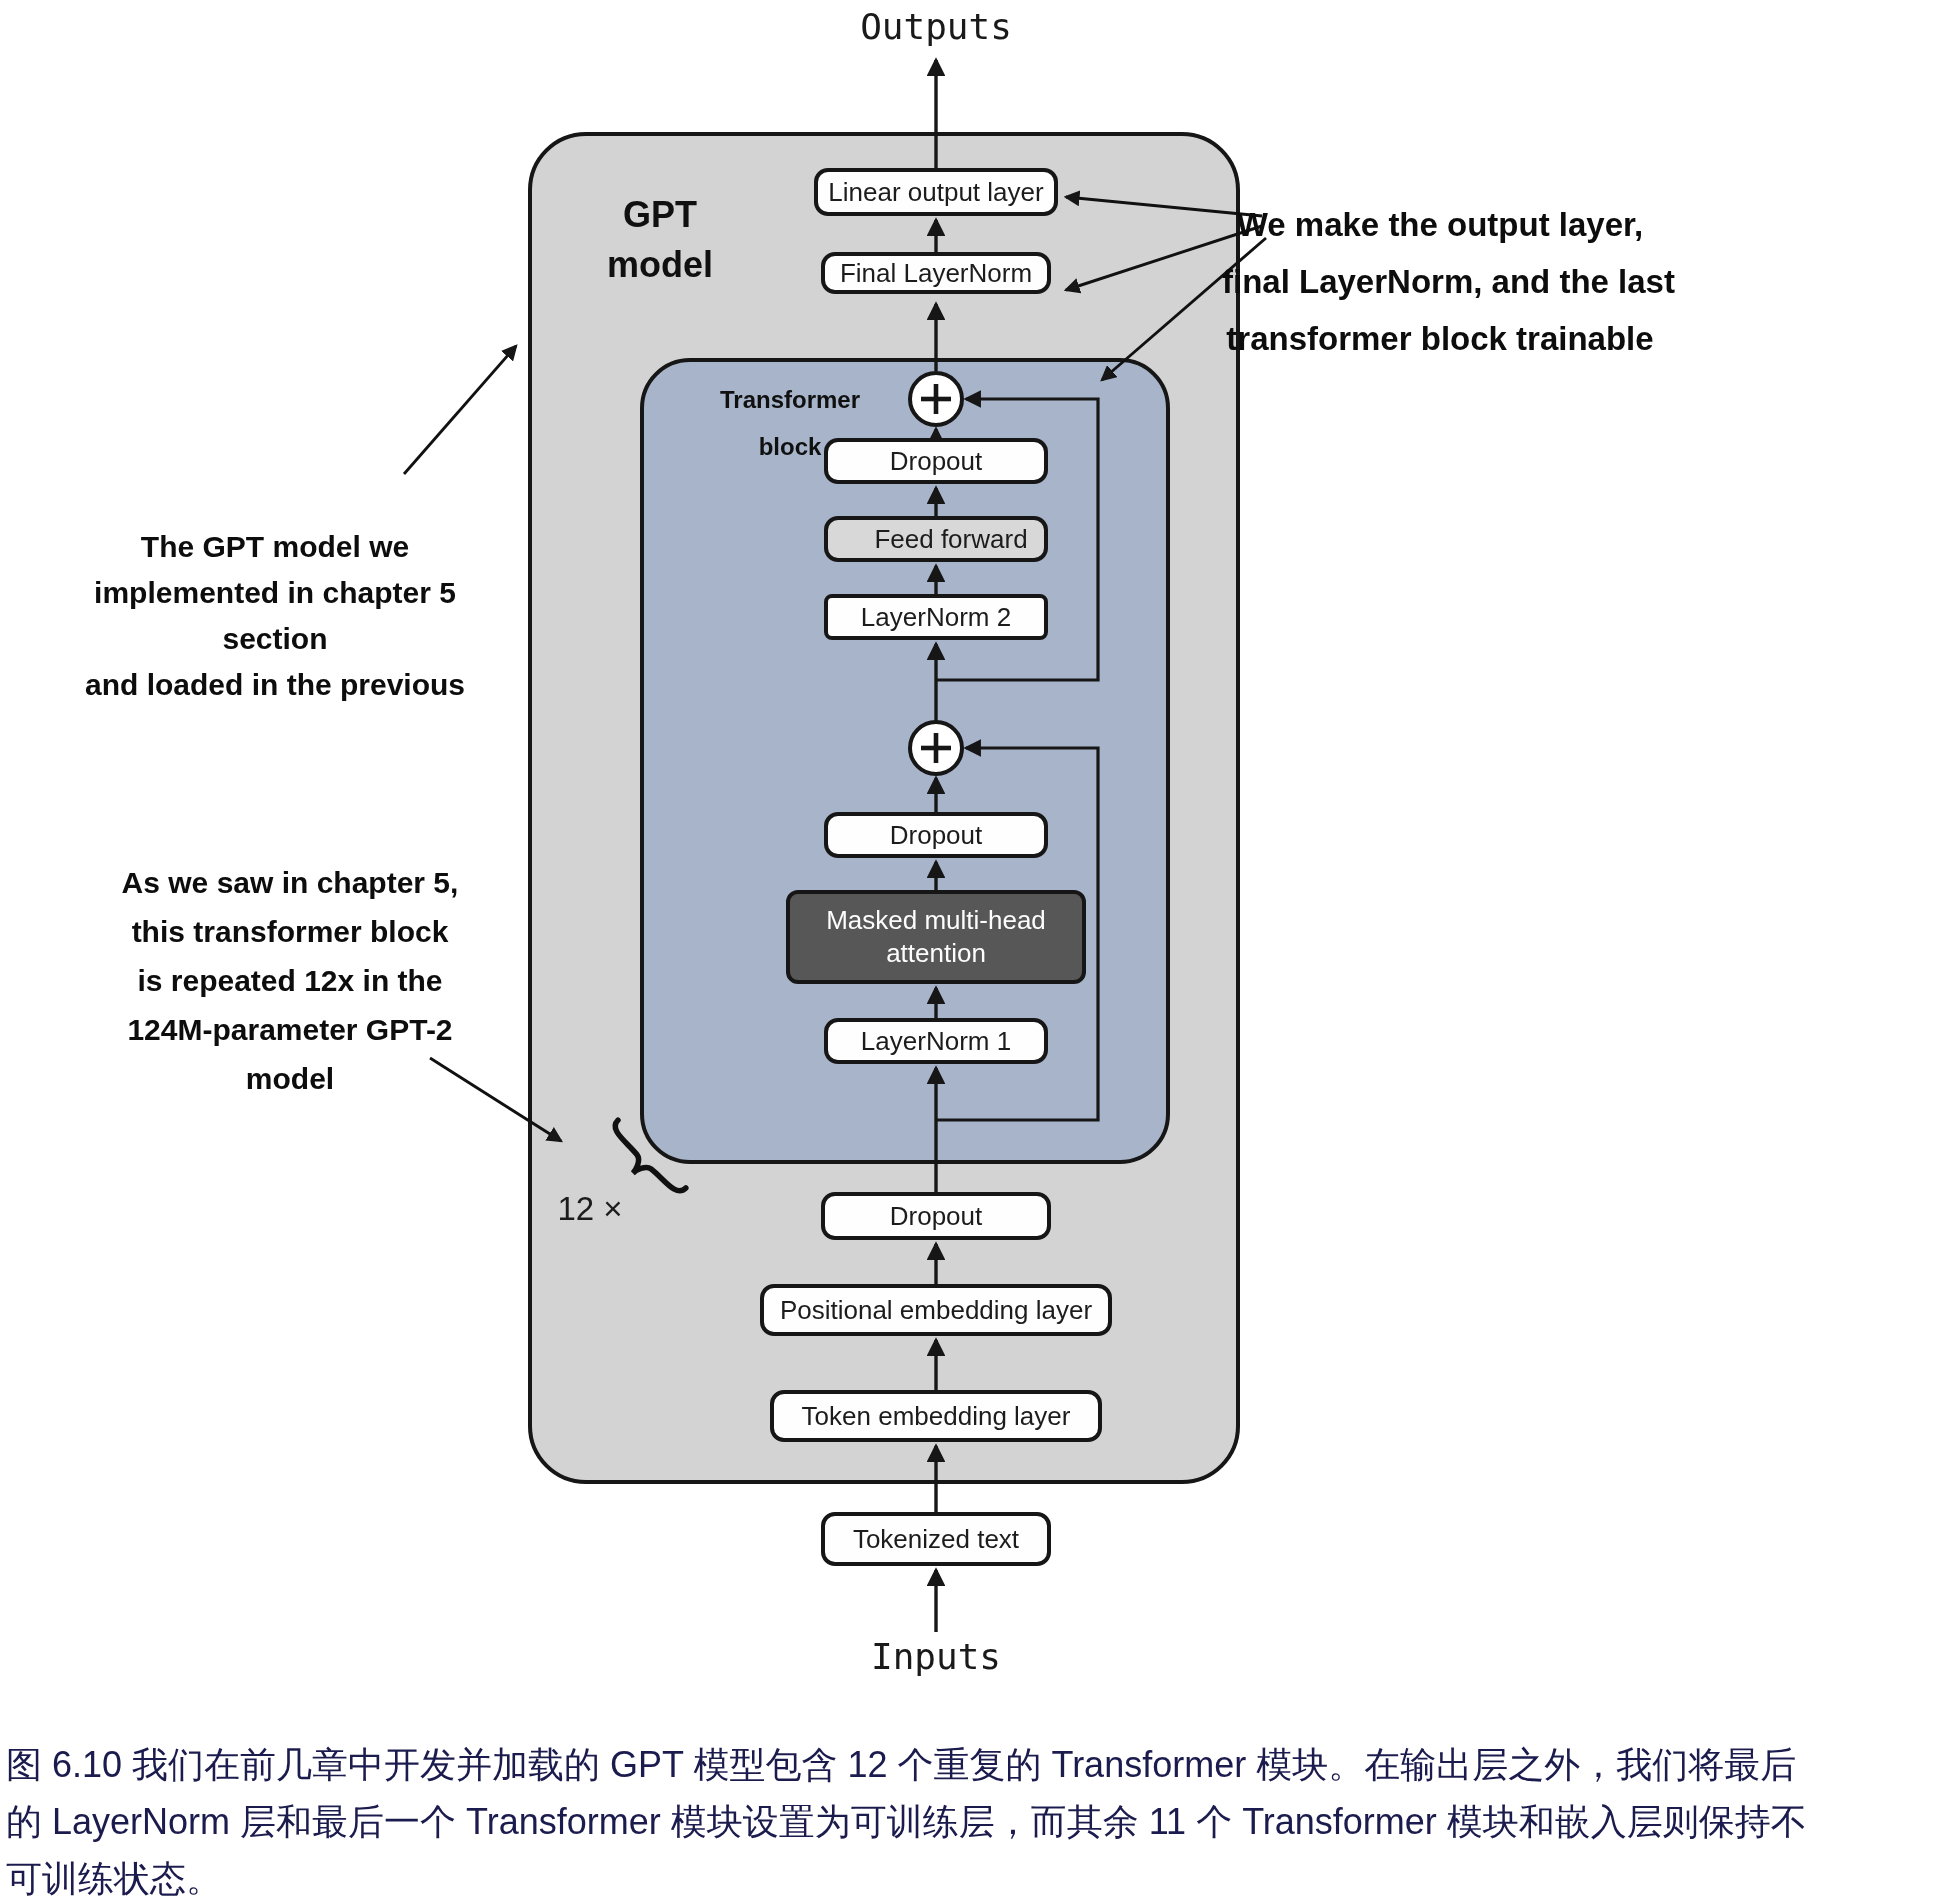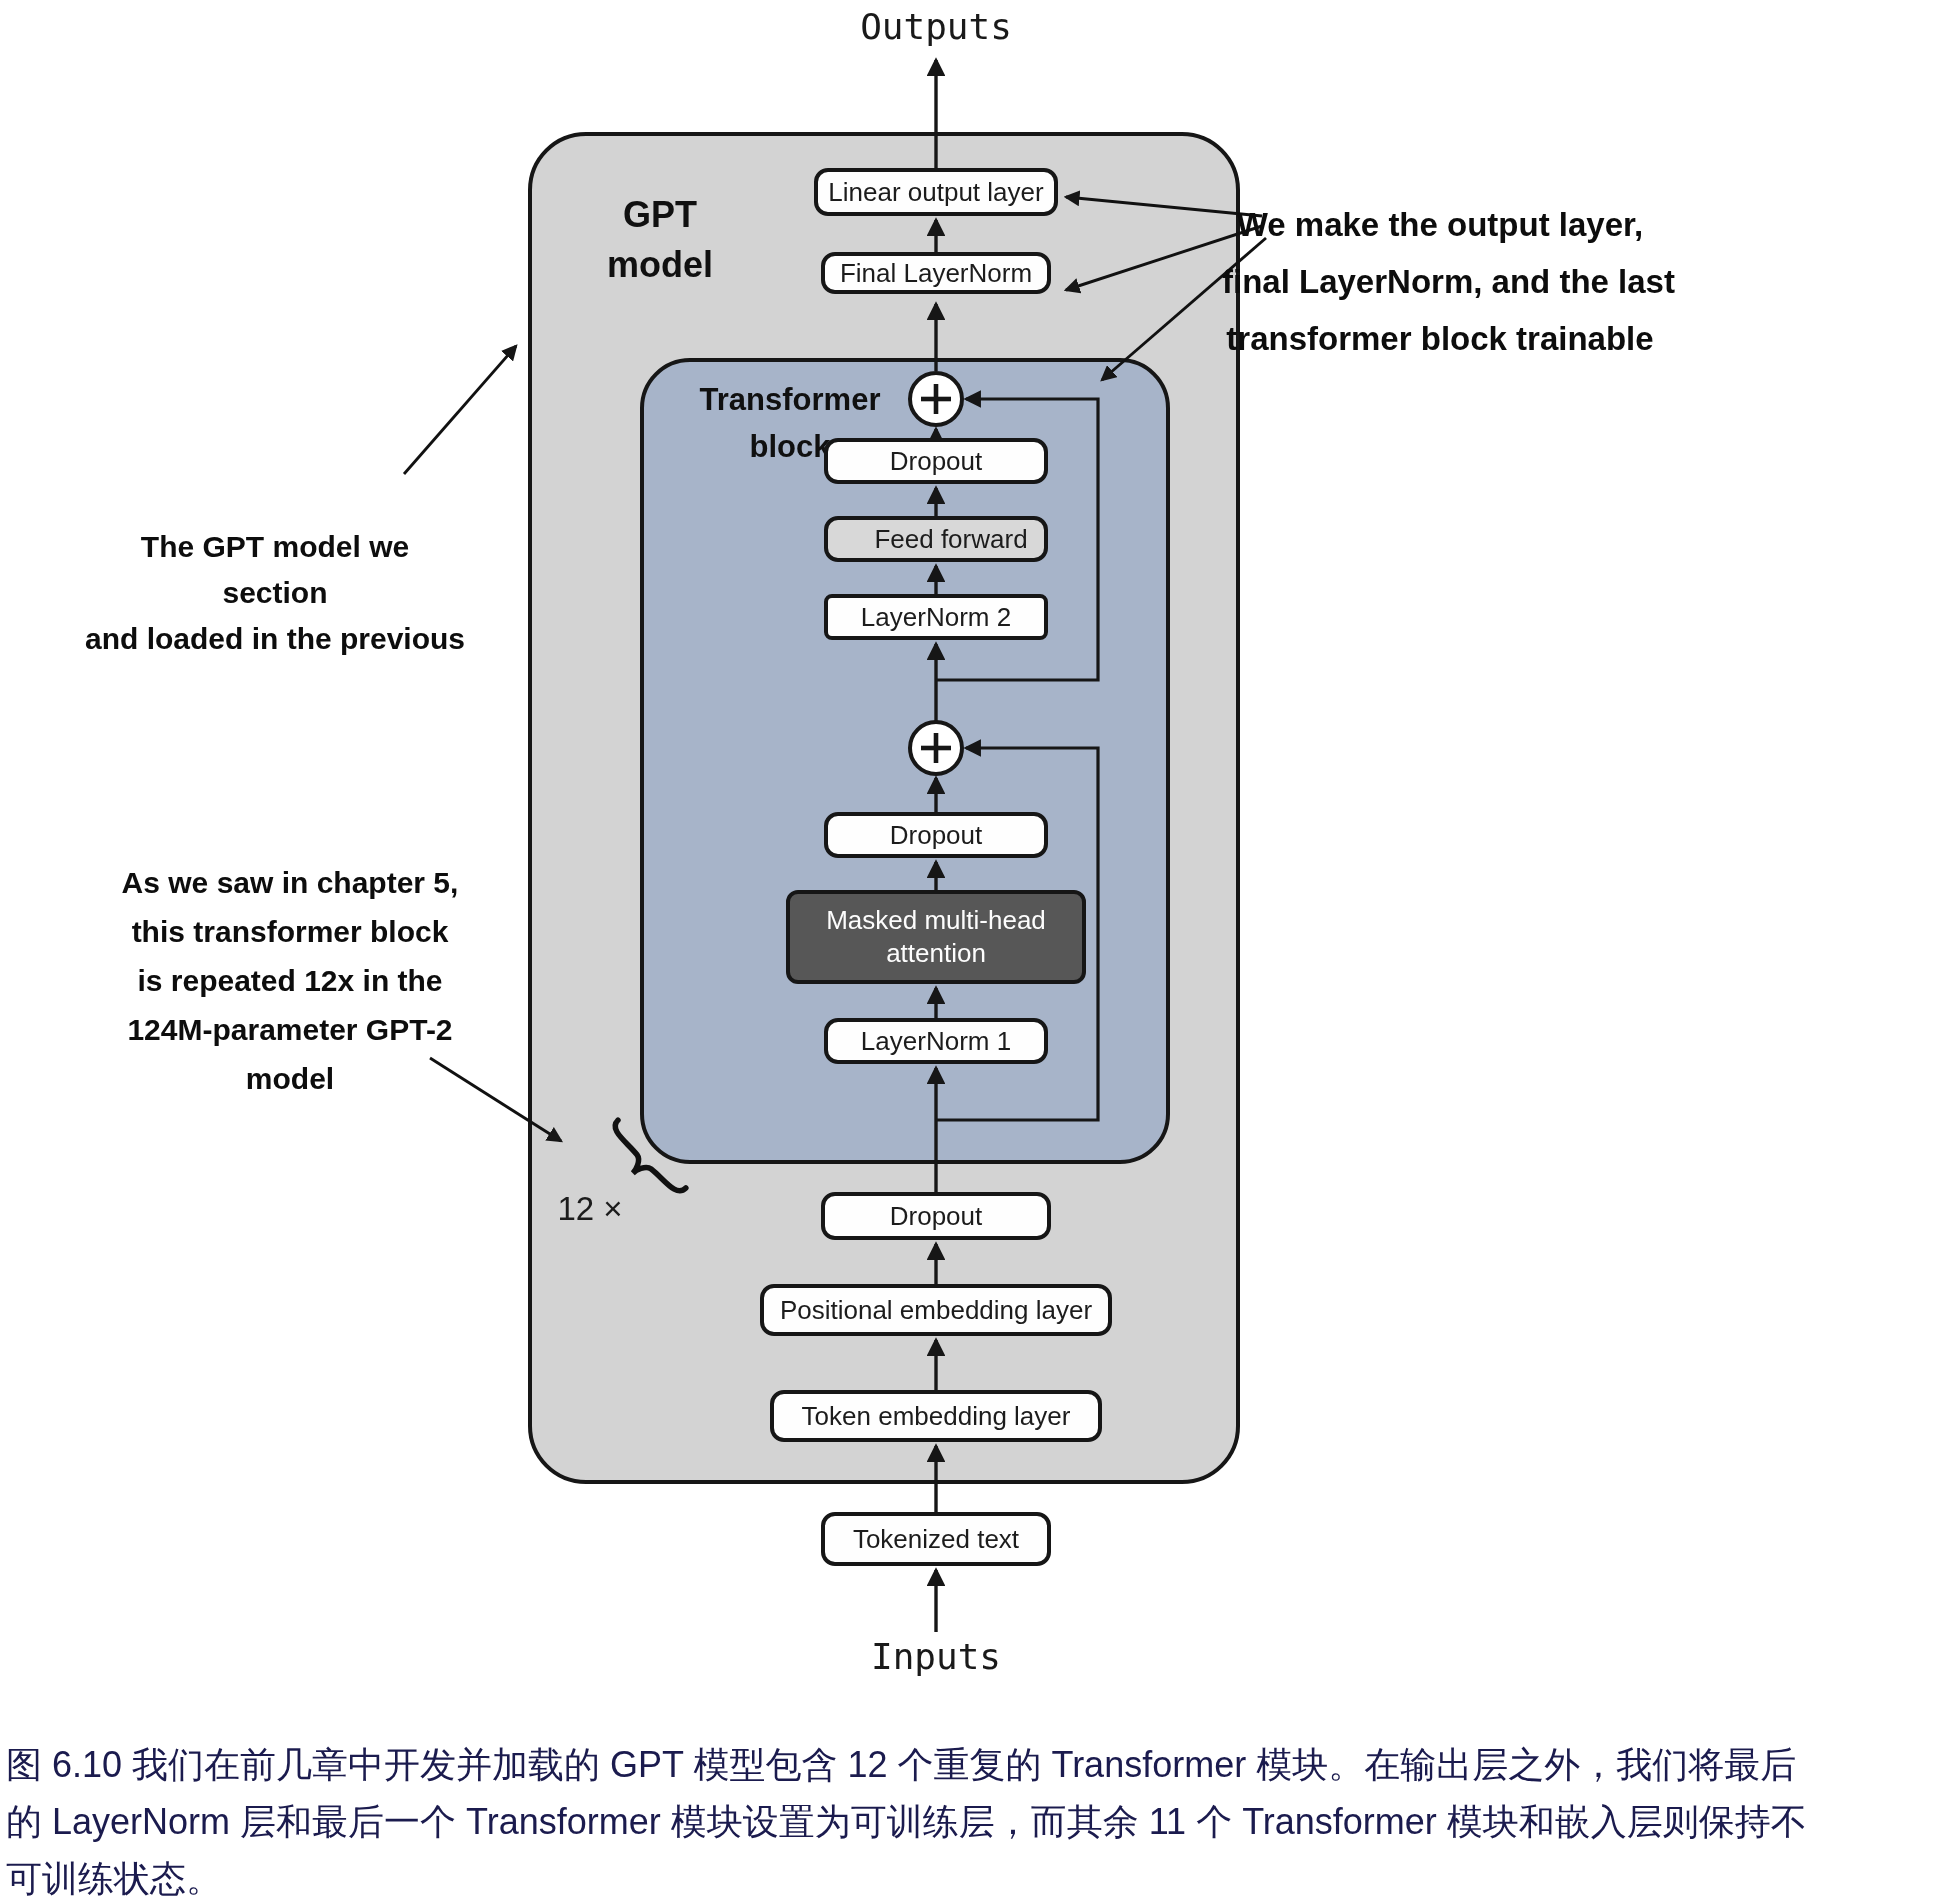--- a/index.html
+++ b/index.html
@@ -17,21 +17,21 @@
           border:4px solid var(--line);border-radius:50px;}
   svg.overlay{position:absolute;left:0;top:0;width:1936px;height:1898px;}
   .node{position:absolute;box-sizing:border-box;background:var(--node-fill);
         border:4px solid var(--line);border-radius:14px;display:flex;flex-direction:column;
         align-items:center;justify-content:center;font-size:26px;color:#1c1c1c;
         white-space:nowrap;text-align:center;}
   .node.ff{background:var(--ff-fill);padding-left:30px;}
   .node.dark{background:var(--masked-fill);color:#fdfdfd;border-radius:12px;line-height:33px;}
   .blocklabel{position:absolute;font-weight:bold;color:#101010;text-align:center;}
   .gptlabel{left:560px;top:190px;width:200px;font-size:36px;line-height:50px;}
-  .tblabel{left:640px;top:376px;width:300px;font-size:31px;line-height:47px;}
+  .tblabel{left:640px;top:376px;width:300px;font-size:24px;line-height:47px;}
   .mono{position:absolute;font-family:"DejaVu Sans Mono","Liberation Mono",monospace;
         font-size:36px;color:#1a1a1a;text-align:center;width:240px;}
   .ann{position:absolute;font-weight:bold;color:#0d0d0d;text-align:center;white-space:nowrap;}
   .ann div{line-height:46px;}
   .ann.lt{left:80px;top:524px;width:390px;font-size:30px;}
   .ann.lb{left:95px;top:858px;width:390px;font-size:30px;}
   .ann.rt{left:1222px;top:196px;width:436px;font-size:33px;}
   .ann.rt div{line-height:57px;}
   .repeat{position:absolute;left:530px;top:1190px;width:120px;font-size:33px;
           color:#1c1c1c;text-align:center;}
@@ -120,20 +120,21 @@
   <div class="node" style="left:760px;top:1284px;width:352px;height:52px;">Positional embedding layer</div>
   <div class="node" style="left:770px;top:1390px;width:332px;height:52px;">Token embedding layer</div>
   <div class="node" style="left:821px;top:1512px;width:230px;height:54px;text-align:center;">Tokenized text</div>
 
   <div class="repeat">12 ×</div>
 
   <div class="mono" style="left:816px;top:1636px;">Inputs</div>
 
   <div class="ann lt">
     <div>The GPT model we</div>
+    <div>implemented in chapter 5</div>
     <div>section</div>
     <div>and loaded in the previous</div>
   </div>
   <div class="ann lb" style="line-height:49px;">
     <div style="line-height:49px;">As we saw in chapter 5,</div>
     <div style="line-height:49px;">this transformer block</div>
     <div style="line-height:49px;">is repeated 12x in the</div>
     <div style="line-height:49px;">124M-parameter GPT-2</div>
     <div style="line-height:49px;">model</div>
   </div>

